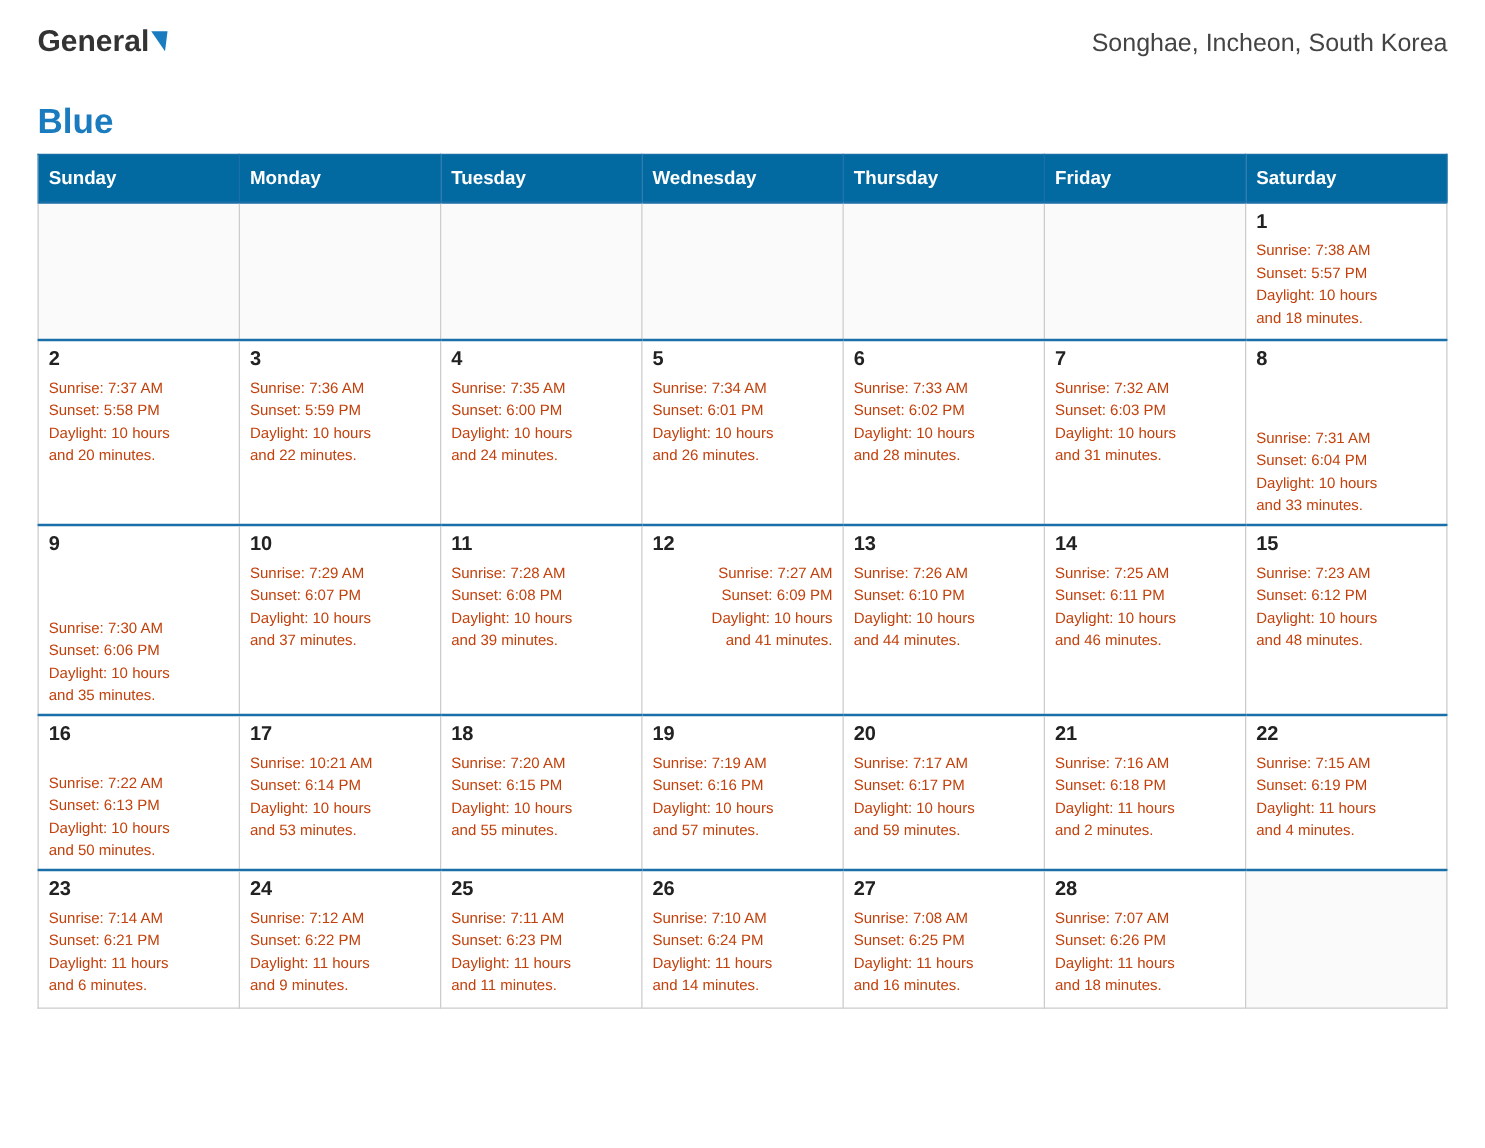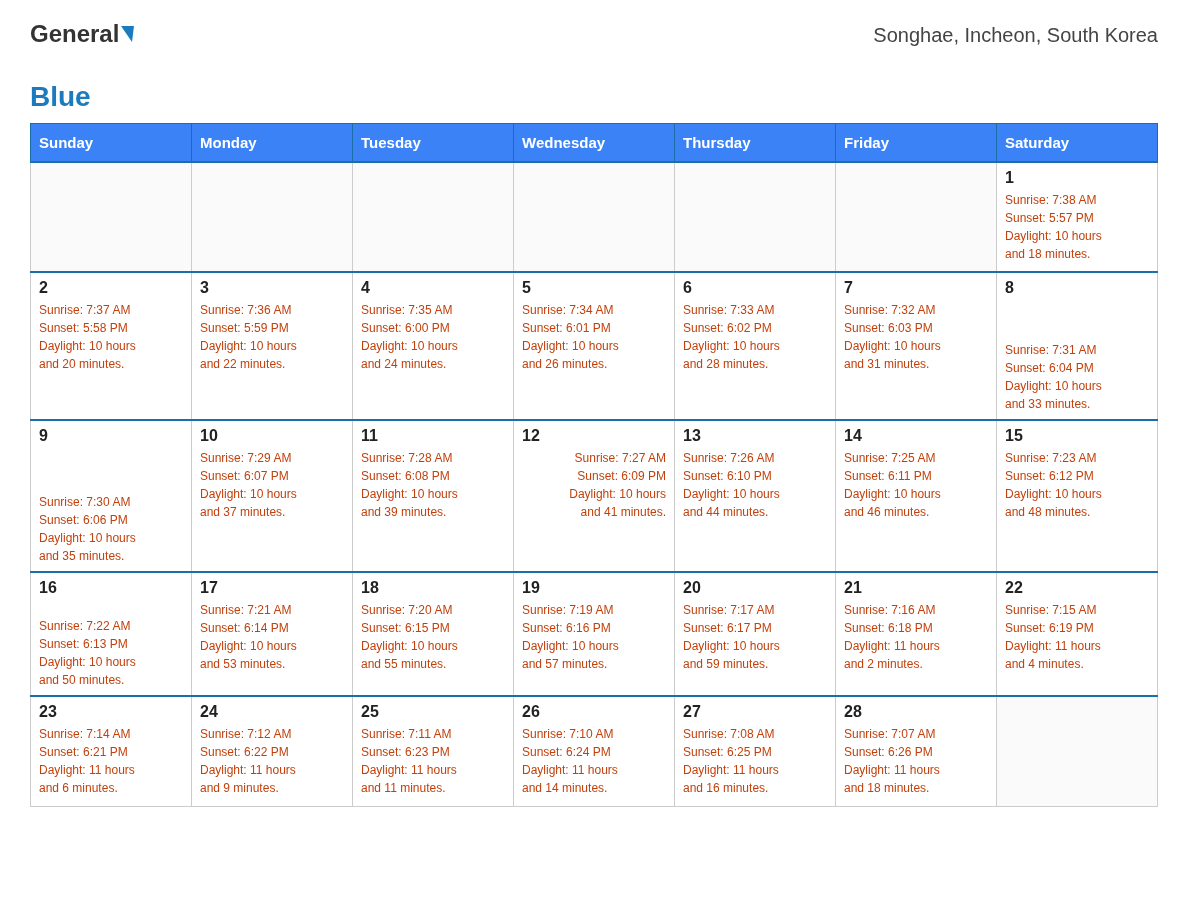--- a/index.html
+++ b/index.html
@@ -30,21 +30,21 @@
       font-size: 20px;
       color: #444;
       margin-top: 4px;
     }
     .calendar {
       width: 100%;
       border-collapse: collapse;
       margin-top: 10px;
     }
     .calendar th {
-      background-color: #3b82f6;
+      background-color: #0369a1;
       color: #fff;
       font-size: 15px;
       font-weight: bold;
       padding: 10px 8px;
       text-align: left;
       border: 1px solid #1a6fa8;
     }
     .calendar td {
       border: 1px solid #ccc;
       vertical-align: top;
@@ -258,21 +258,21 @@
       <tr>
         <td>
           <div class="day-number">16</div>
           <div class="day-info" style="white-space: pre-line; margin-top: 20px;">Sunrise: 7:22 AM
 Sunset: 6:13 PM
 Daylight: 10 hours
 and 50 minutes.</div>
         </td>
         <td>
           <div class="day-number">17</div>
-          <div class="day-info" style="white-space: pre-line;">Sunrise: 7:21 AM
+          <div class="day-info" style="white-space: pre-line;">Sunrise: 10:21 AM
 Sunset: 6:14 PM
 Daylight: 10 hours
 and 53 minutes.</div>
         </td>
         <td>
           <div class="day-number">18</div>
           <div class="day-info" style="white-space: pre-line;">Sunrise: 7:20 AM
 Sunset: 6:15 PM
 Daylight: 10 hours
 and 55 minutes.</div>

